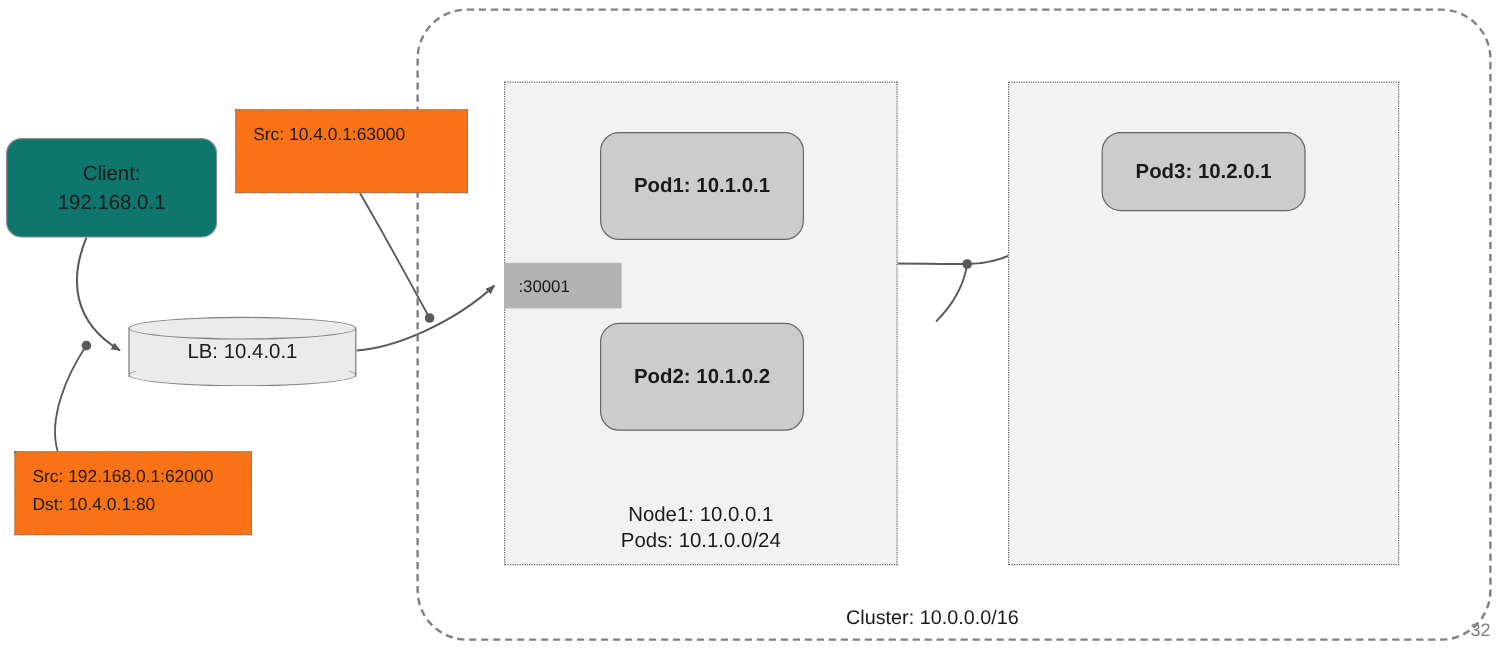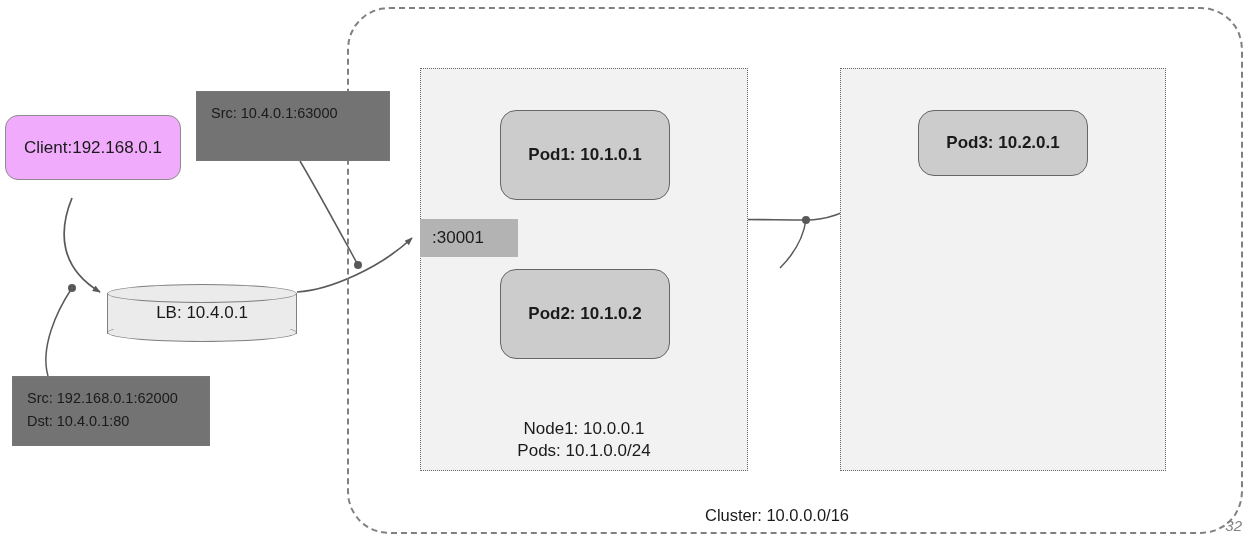--- a/index.html
+++ b/index.html
@@ -90,46 +90,47 @@
   .nodeport {
     left: 420px;
     top: 219px;
     width: 98px;
     height: 38px;
     background: #b3b3b3;
     display: flex;
     align-items: center;
     padding-left: 12px;
     box-sizing: border-box;
-    font-size: 17px;
+    font-size: 14px;
     color: #1a1a1a;
   }
 
   
   .client-box {
     left: 5px;
     top: 115px;
     width: 176px;
-    height: 65px;
-    background: #f0abfc;
+    height: 83px;
+    background: #0f766e;
     border: 1.4px solid #8c8c8c;
     border-radius: 13px;
     display: flex;
+    flex-direction: column;
     align-items: center;
     justify-content: center;
     font-size: 17px;
     line-height: 24px;
     color: #1a1a1a;
     white-space: nowrap;
   }
 
   
   .lb-wrap {
     left: 107px;
-    top: 284px;
+    top: 264px;
     width: 190px;
     height: 75px;
     text-decoration: underline;
   }
   .lb-body {
     position: absolute;
     left: 0; top: 9px;
     width: 100%;
     height: 41px;
     background: #ebebeb;
@@ -156,41 +157,40 @@
     display: flex;
     align-items: center;
     justify-content: center;
     font-size: 17px;
     color: #1a1a1a;
     white-space: nowrap;
   }
 
   
   .callout {
-    background: #737373;
+    background: #f97316;
     border: 1.5px dotted #7a7a7a;
     box-sizing: border-box;
     padding: 10px 0 0 14px;
     font-size: 14.5px;
     line-height: 23px;
     color: #1a1a1a;
     white-space: nowrap;
   }
   .callout.cA { left: 196px; top: 91px;  width: 194px; height: 70px; }
   .callout.cB { left: 700px; top: 268px; width: 198px; height: 76px; }
   .callout.cC { left: 12px;  top: 376px; width: 198px; height: 70px; }
 
   
   .slide-number {
     position: absolute;
     right: 8px;
     top: 517px;
     font-size: 15px;
     color: #7f7f7f;
-    font-style: italic;
   }
 </style>
 </head>
 <body>
 
 <div id="canvas">
 
   <svg id="wires" viewBox="0 0 1250 547" xmlns="http://www.w3.org/2000/svg">
     <defs>
       <marker id="arrowhead" markerWidth="9" markerHeight="9" refX="7.2" refY="3.2" orient="auto" markerUnits="userSpaceOnUse">

